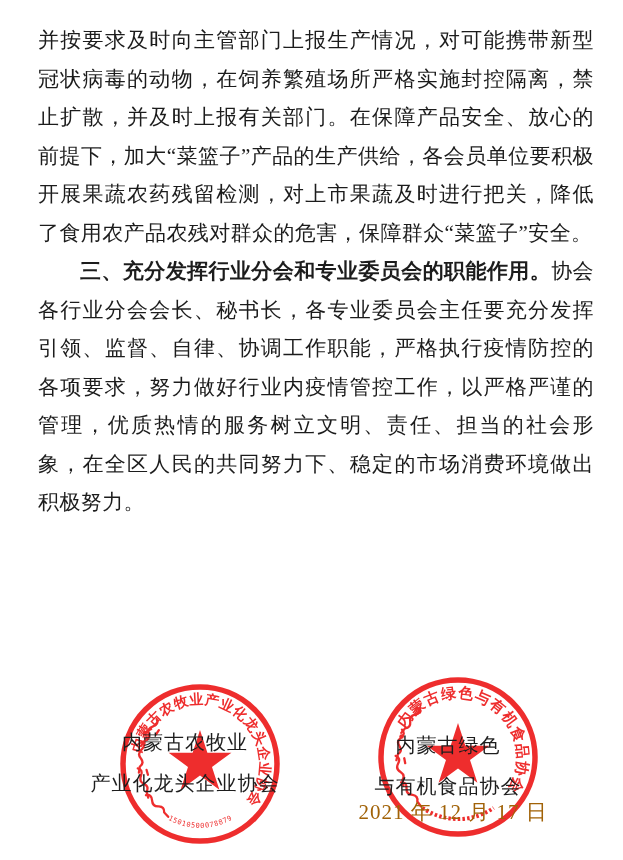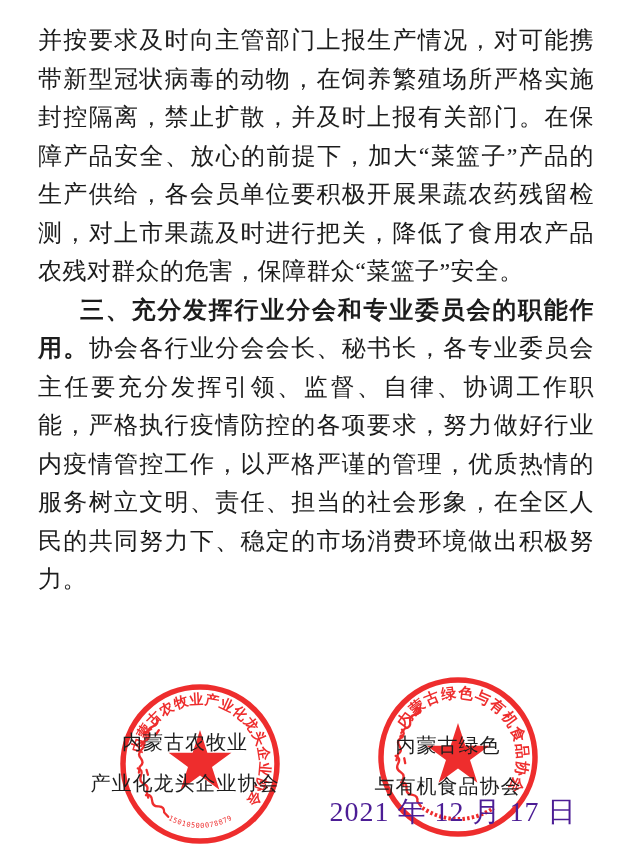--- a/index.html
+++ b/index.html
@@ -10,21 +10,21 @@
     height: 860px;
     background: #ffffff;
     overflow: hidden;
     font-family: "Liberation Serif", "DejaVu Serif", serif;
   }
   .doc {
     position: absolute;
     left: 38px;
     top: 21px;
     width: 556px;
-    font-size: 24px;
+    font-size: 21px;
     line-height: 38.5px;
     color: #1c1c1c;
     text-align: justify;
     letter-spacing: 0.4px;
     z-index: 2;
   }
   .para { margin: 0; text-indent: 42px; }
   .para.no-indent { text-indent: 0; }
   .para b {
     font-family: Liberation Sans, sans-serif;
@@ -38,22 +38,22 @@
     line-height: 41px;
     z-index: 3;
     letter-spacing: 1px;
   }
   .sig-left  { left: 60px;  top: 722px; width: 250px; }
   .sig-right { left: 323px; top: 725px; width: 250px; }
   .date-line {
     position: absolute;
     left: 328px; top: 797px; width: 250px;
     text-align: center;
-    color: #4c1d95;
-    font-size: 28px;
+    color: #a16207;
+    font-size: 21px;
     line-height: 30px;
     z-index: 3;
     letter-spacing: 1px;
   }
   .stamp {
     position: absolute;
     width: 170px;
     height: 170px;
     z-index: 1;
     opacity: 0.92;

